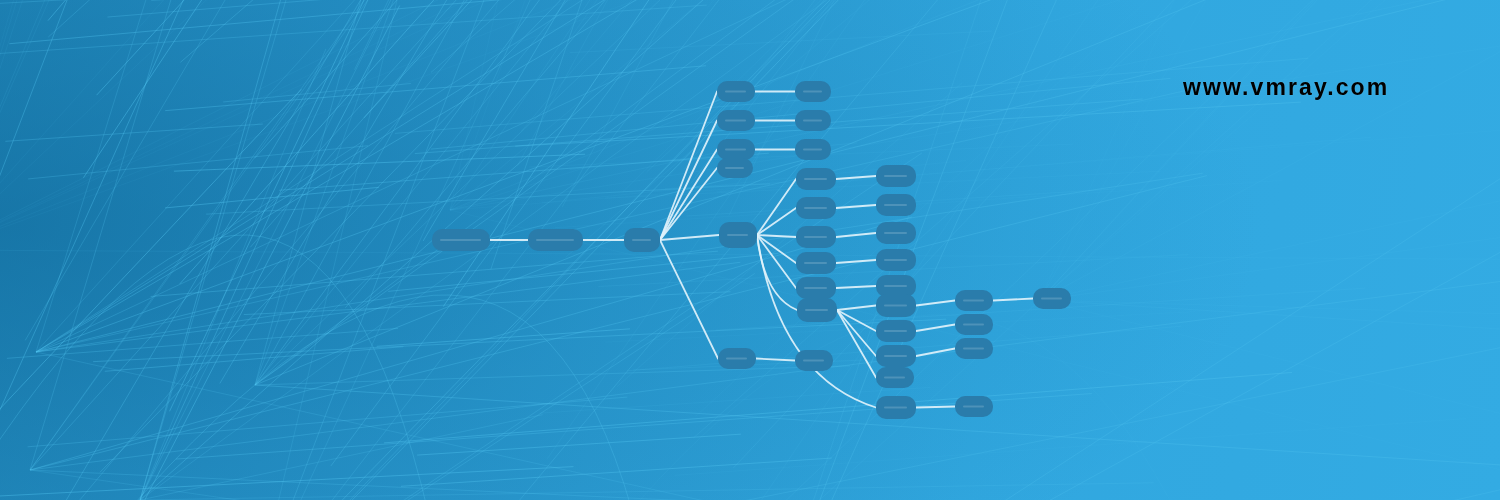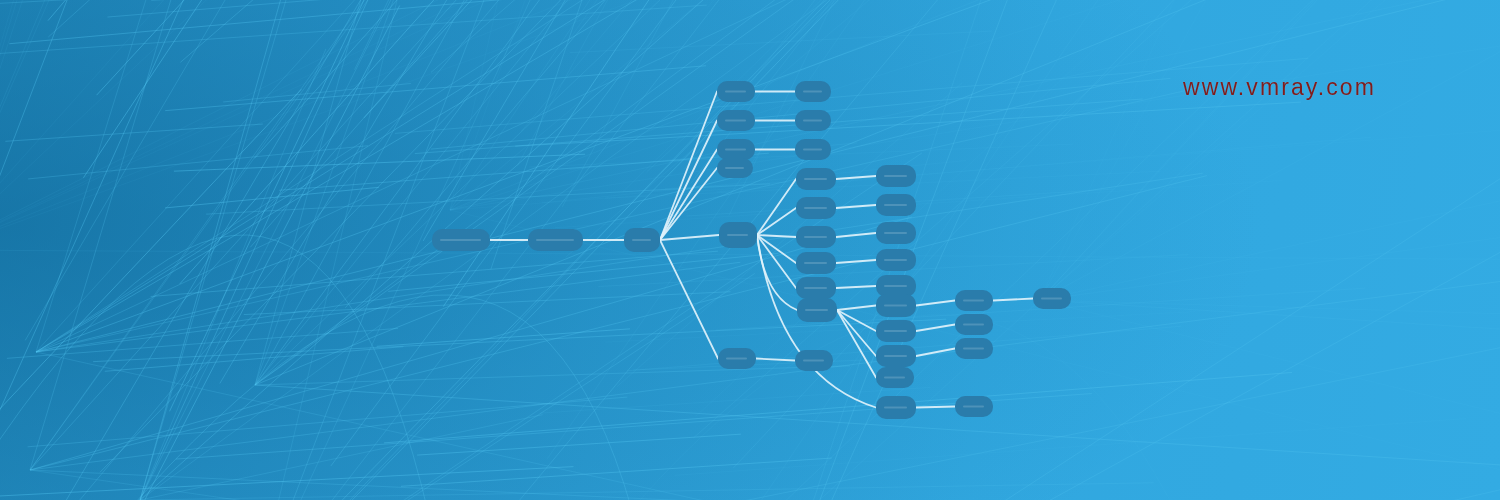--- a/index.html
+++ b/index.html
@@ -11,22 +11,22 @@
   #stage{position:relative;width:1500px;height:500px;overflow:hidden;}
   #bg-gradient{position:absolute;inset:0;
     background:
       radial-gradient(120% 150% at 0% 45%, rgba(14,104,152,0.55) 0%, rgba(20,120,170,0.30) 35%, rgba(40,160,215,0.0) 70%),
       linear-gradient(100deg,#2185b8 0%,#2790c6 18%,#2d9dd4 42%,#31a7df 66%,#33abe3 100%);
   }
   #bg-lines{position:absolute;inset:0;}
   #graph{position:absolute;inset:0;}
   #site-url{
     position:absolute;left:1183px;top:74px;
-    color:#7f1d1d;font-size:23px;letter-spacing:2.1px;
-    font-weight:400;white-space:nowrap;
+    color:#000000;font-size:23px;letter-spacing:2.1px;
+    font-weight:700;white-space:nowrap;
     text-shadow:0 0 1px rgba(255,255,255,0.25);
   }
 </style>
 </head>
 <body>
 
 <div id="stage">
 
   <div id="bg-gradient"></div>
 

